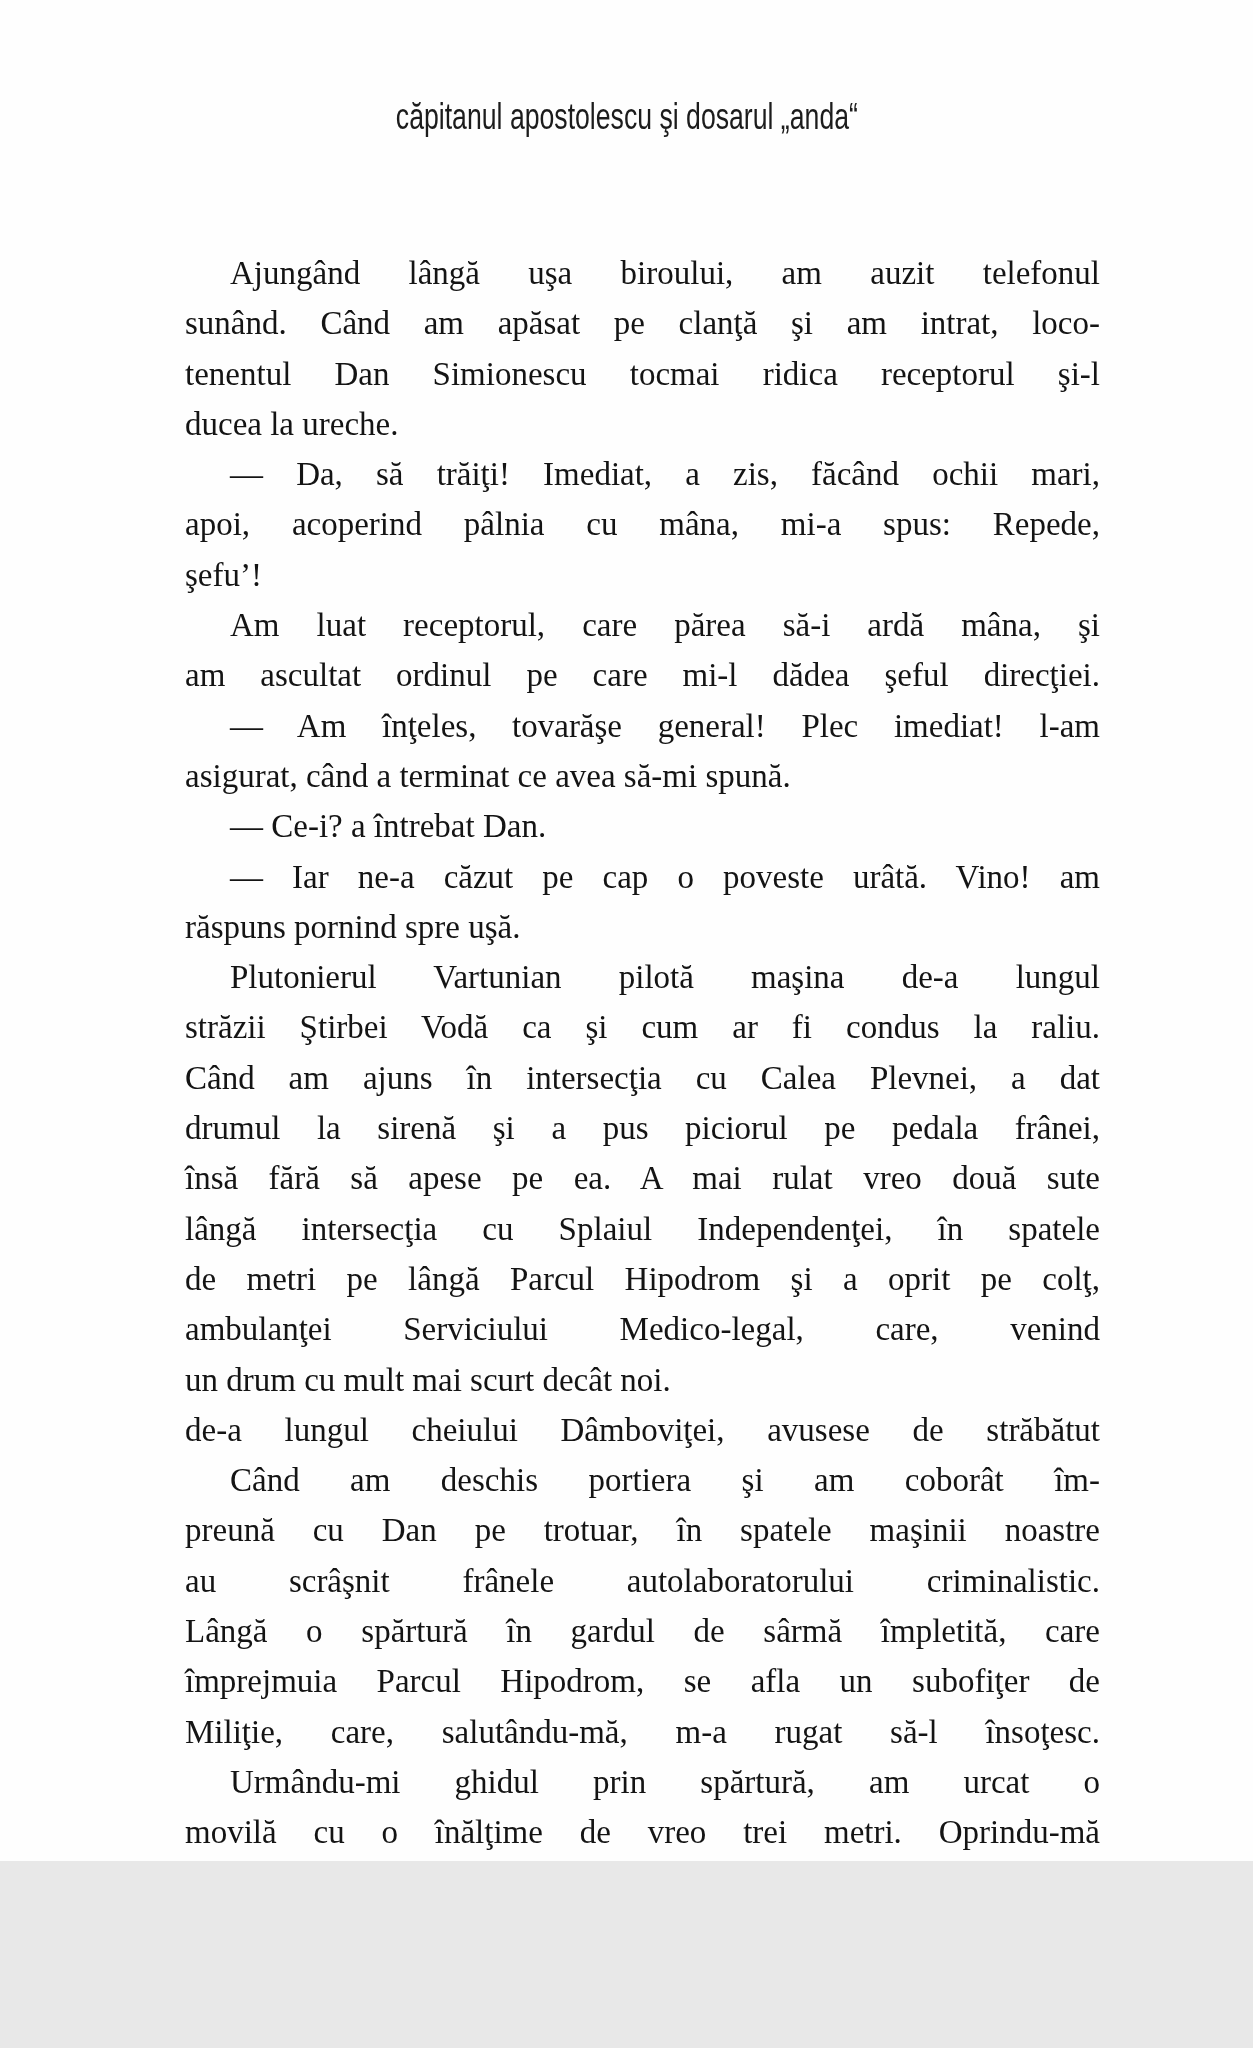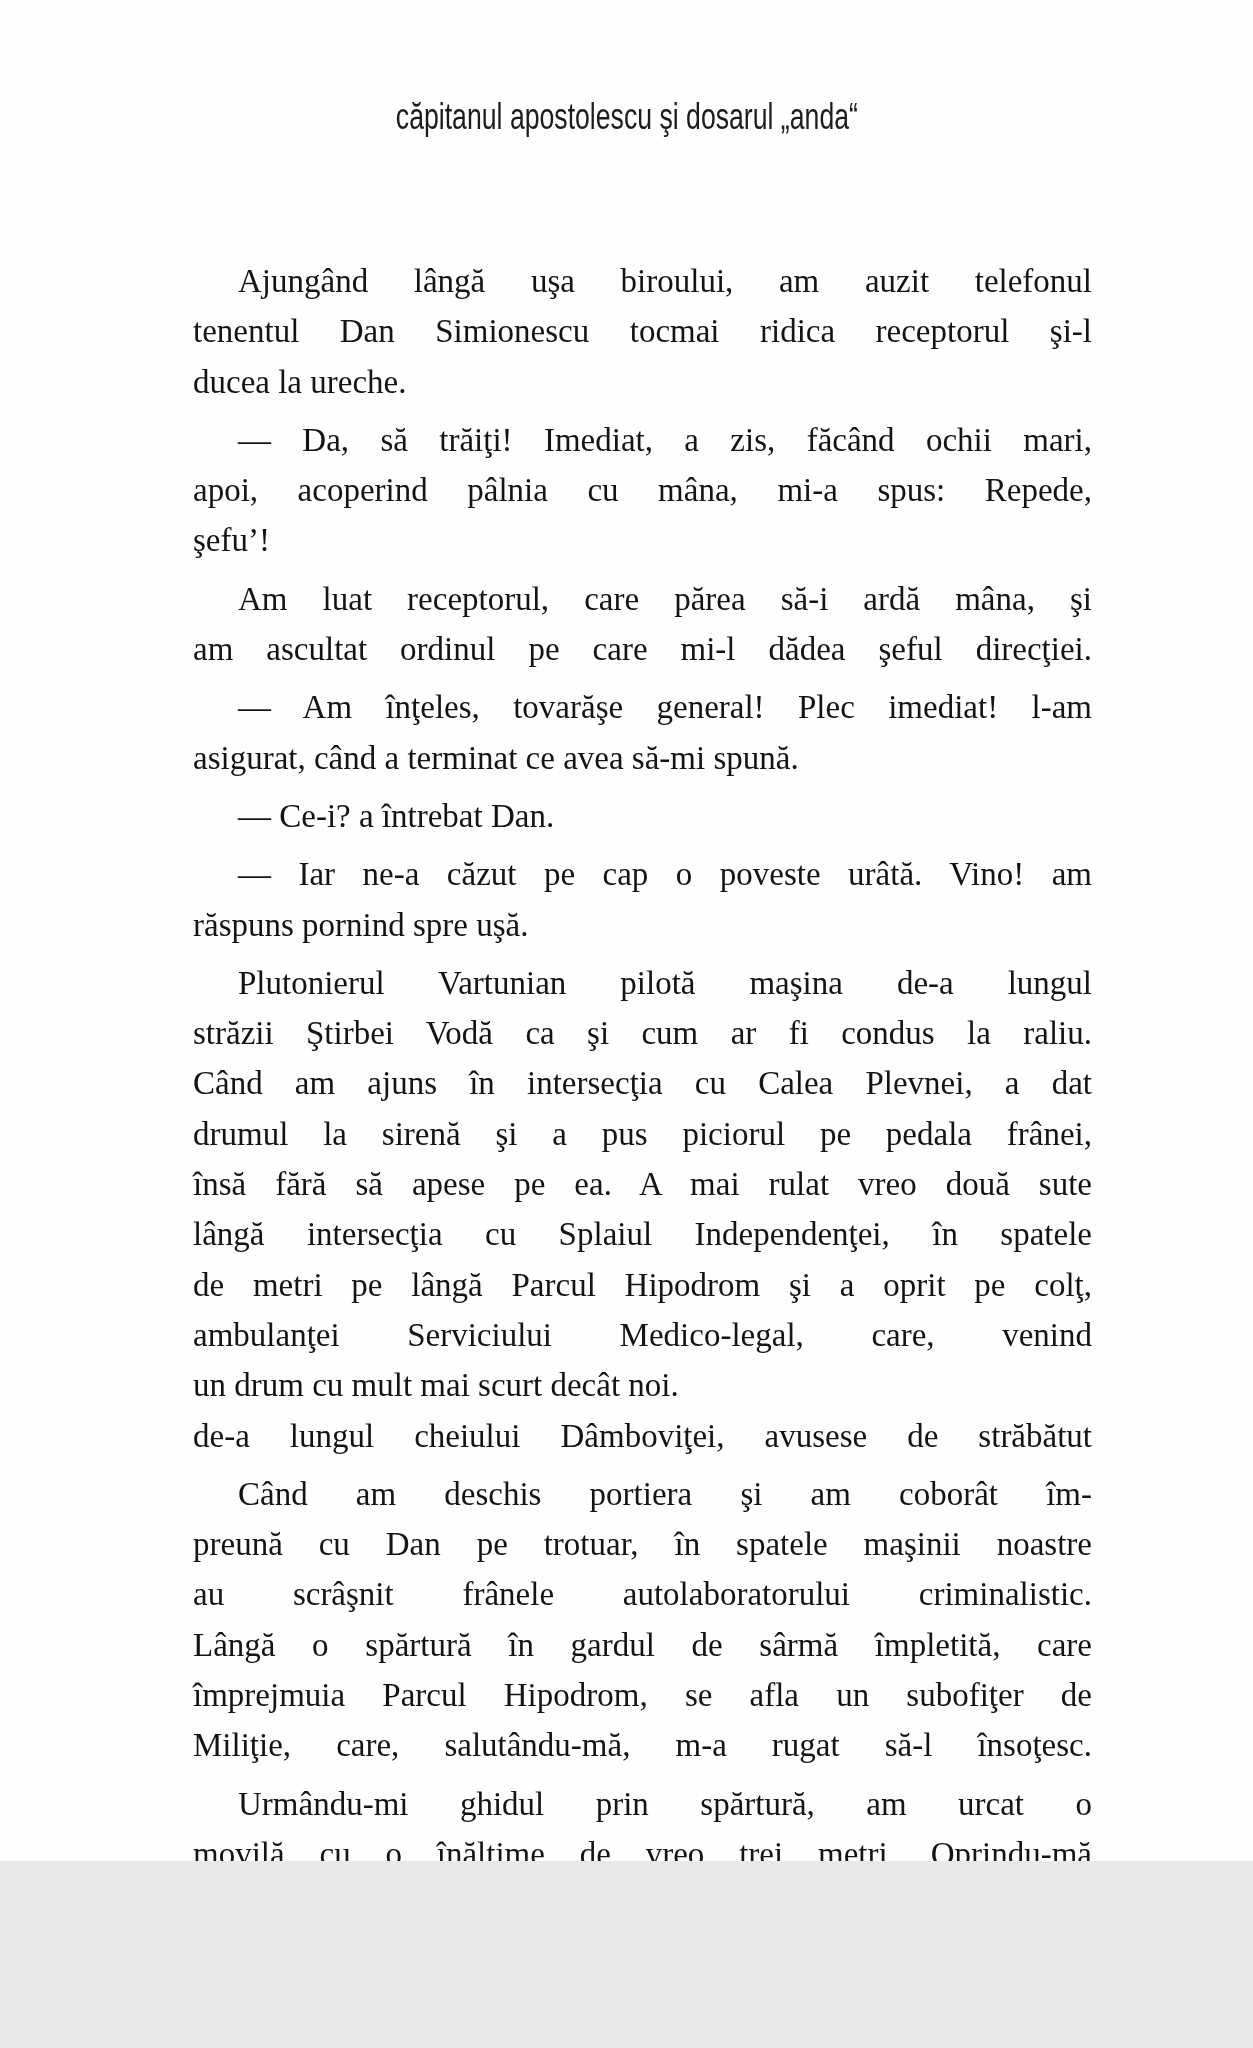--- a/index.html
+++ b/index.html
@@ -35,21 +35,21 @@
     transform-origin: center;
     white-space: nowrap;
   }
   .body-text {
     position: absolute;
     left: 185px;
     top: 248px;
     width: 915px;
   }
   .para {
-    margin: 8px;
+    margin: 0;
     padding: 0;
   }
   .line {
     height: 50.3px;
     line-height: 50.3px;
     font-size: 33px;
     text-align: justify;
     text-align-last: justify;
     overflow: visible;
     white-space: normal;
@@ -78,20 +78,21 @@
 
 <div class="page">
 
   <div class="running-header-wrap">
     <span class="running-header">căpitanul apostolescu şi dosarul „anda“</span>
   </div>
 
   <main class="body-text">
       <div class="para">
         <div class="line indent">Ajungând lângă uşa biroului, am auzit telefonul</div>
+        <div class="line">sunând. Când am apăsat pe clanţă şi am intrat, loco-</div>
         <div class="line">tenentul Dan Simionescu tocmai ridica receptorul şi-l</div>
         <div class="line short">ducea la ureche.</div>
       </div>
       <div class="para">
         <div class="line indent">— Da, să trăiţi! Imediat, a zis, făcând ochii mari,</div>
         <div class="line">apoi, acoperind pâlnia cu mâna, mi-a spus: Repede,</div>
         <div class="line short">şefu’!</div>
       </div>
       <div class="para">
         <div class="line indent">Am luat receptorul, care părea să-i ardă mâna, şi</div>

